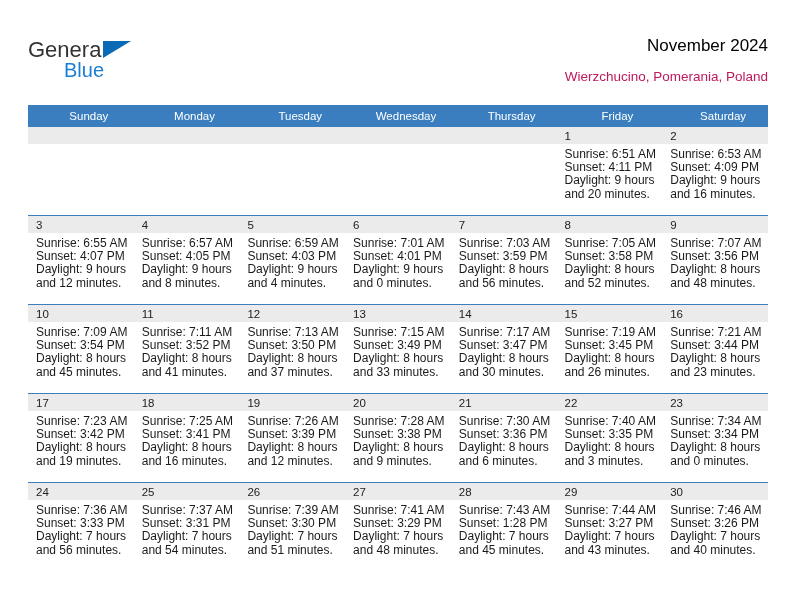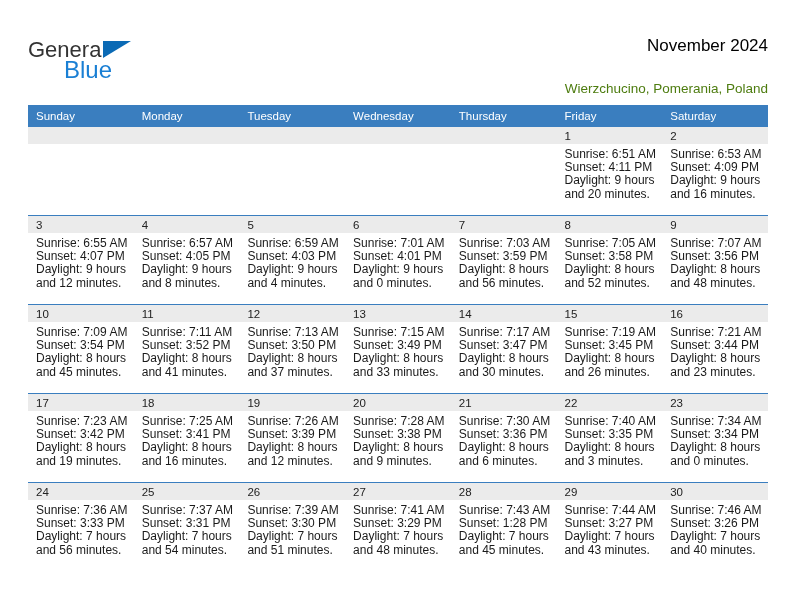--- a/index.html
+++ b/index.html
@@ -52,60 +52,60 @@
     top: 3px;
     width: 0;
     height: 0;
     border-left: 28px solid #0b6ab5;
     border-bottom: 17px solid transparent;
   }
   .logo-blue {
     position: absolute;
     left: 36px;
     top: 20px;
-    font-size: 24px;
+    font-size: 20px;
     color: #1a7fd4;
     line-height: 24px;
   }
   .title-wrap {
     position: absolute;
     right: 0;
     top: 0;
     text-align: right;
   }
   .cal-title {
     font-size: 17px;
     color: #000000;
     line-height: 32px;
     white-space: nowrap;
   }
   .cal-subtitle {
     font-size: 13.5px;
-    color: #4d7c0f;
+    color: #be185d;
     line-height: 22px;
-    margin-top: 16px;
+    margin-top: 4px;
     white-space: nowrap;
   }
 
   
   .calendar {
     position: absolute;
     left: 28px;
     top: 105px;
     width: 740px;
     border-collapse: collapse;
     table-layout: fixed;
   }
   .dow-row th {
     background: #3a7ebf;
     color: #ffffff;
     font-weight: normal;
     font-size: 11.5px;
-    text-align: left;
-    padding: 5px 0 5px 8px;
+    text-align: center;
+    padding: 5px 0 5px 16px;
     height: 10px;
     border: none;
   }
   .week-row > td {
     vertical-align: top;
     padding: 0;
     border: none;
     border-top: 1.5px solid #3a7ebf;
     height: 88px;
     width: 105.7px;

